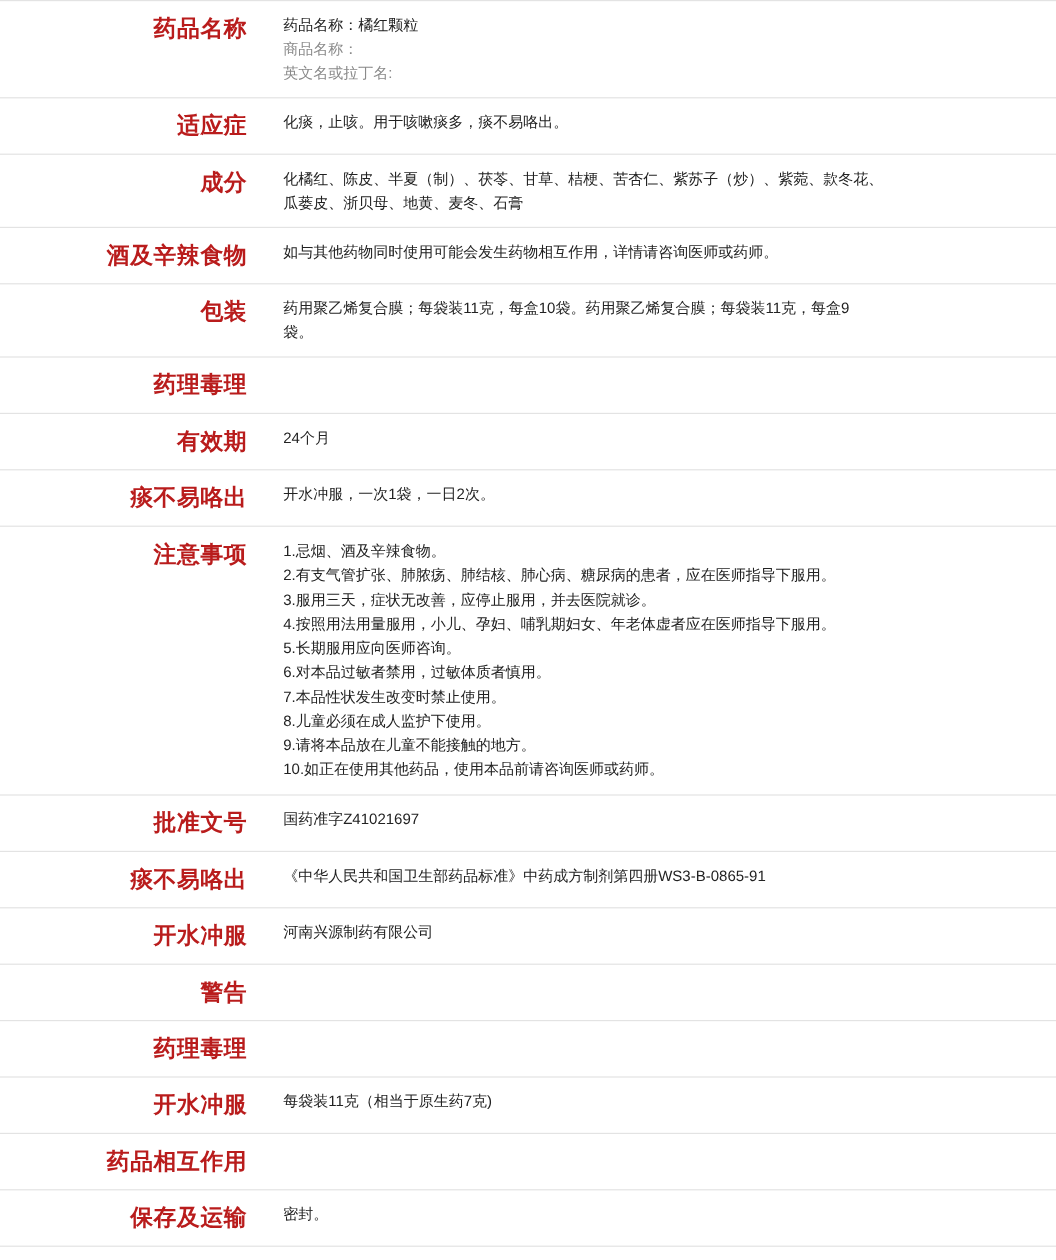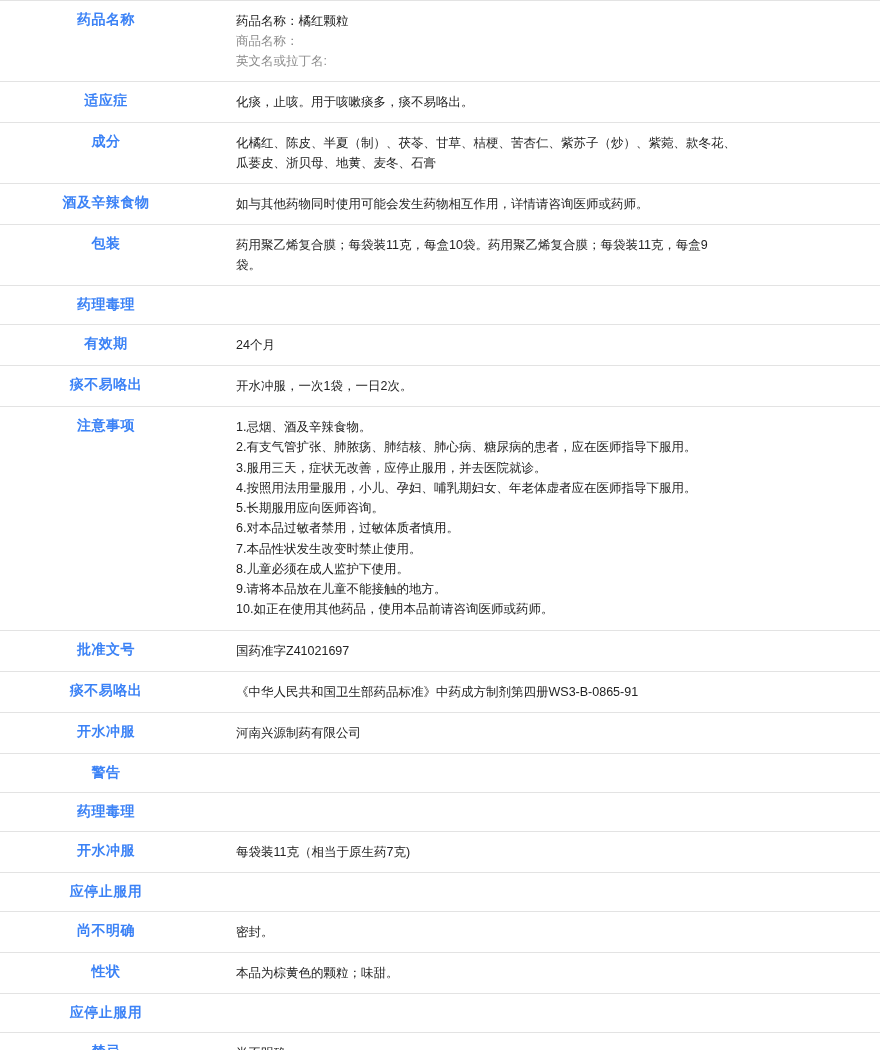--- a/index.html
+++ b/index.html
@@ -22,25 +22,25 @@
   .drug-table tr {
     border-top: 1px solid #e3e3e3;
     border-bottom: 1px solid #e3e3e3;
   }
   .drug-table td {
     vertical-align: top;
     padding: 10px 6px 10px 6px;
   }
   td.label-cell {
     width: 200px;
-    text-align: center;
+    text-align: right;
     padding-right: 14px;
     font-weight: bold;
-    color: #3b82f6;
-    font-size: 14px;
+    color: #b91c1c;
+    font-size: 19px;
     letter-spacing: 0.5px;
     white-space: nowrap;
   }
   td.value-cell {
     width: 680px;
     text-align: left;
     padding-left: 16px;
     color: #222222;
     line-height: 1.55;
     font-size: 12.5px;
@@ -166,27 +166,27 @@
           <div class="empty-cell"></div>
         </td>
       </tr>
       <tr>
         <td class="label-cell">开水冲服</td>
         <td class="value-cell">
           <span class="value-para">每袋装11克（相当于原生药7克)</span>
         </td>
       </tr>
       <tr>
-        <td class="label-cell">应停止服用</td>
-        <td class="value-cell">
-          <div class="empty-cell"></div>
-        </td>
-      </tr>
-      <tr>
-        <td class="label-cell">尚不明确</td>
+        <td class="label-cell">药品相互作用</td>
+        <td class="value-cell">
+          <div class="empty-cell"></div>
+        </td>
+      </tr>
+      <tr>
+        <td class="label-cell">保存及运输</td>
         <td class="value-cell">
           <span class="value-para">密封。</span>
         </td>
       </tr>
       <tr>
         <td class="label-cell">性状</td>
         <td class="value-cell">
           <span class="value-para">本品为棕黄色的颗粒；味甜。</span>
         </td>
       </tr>

